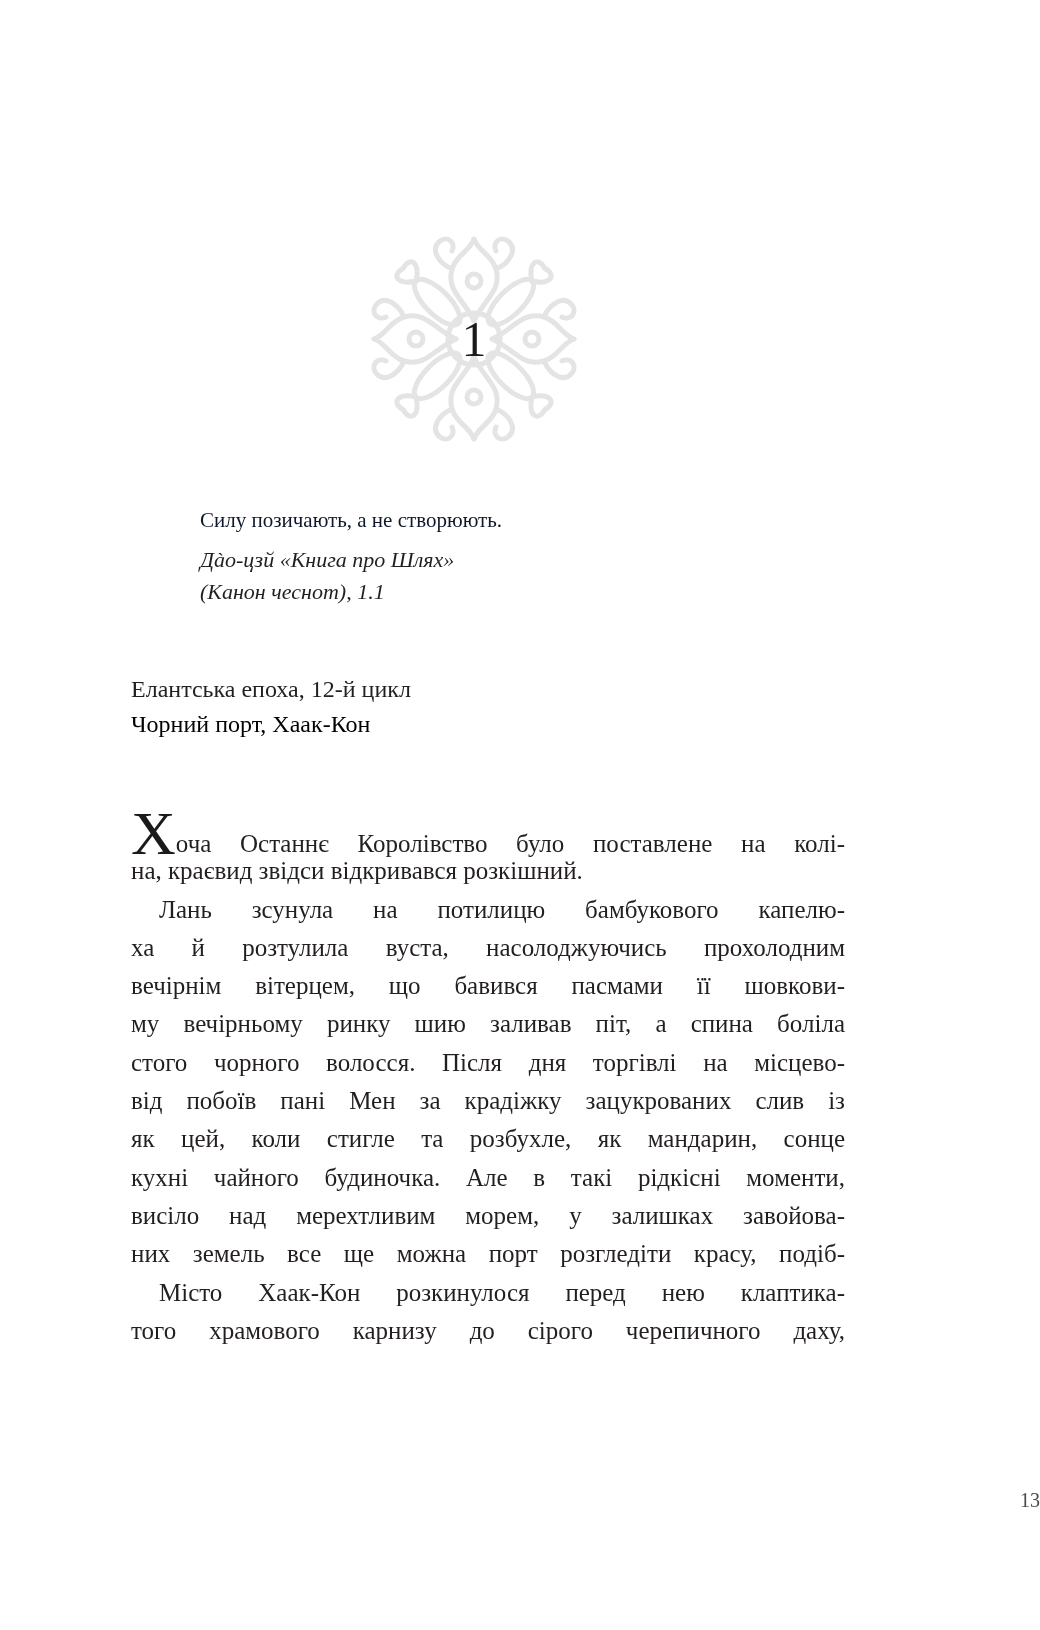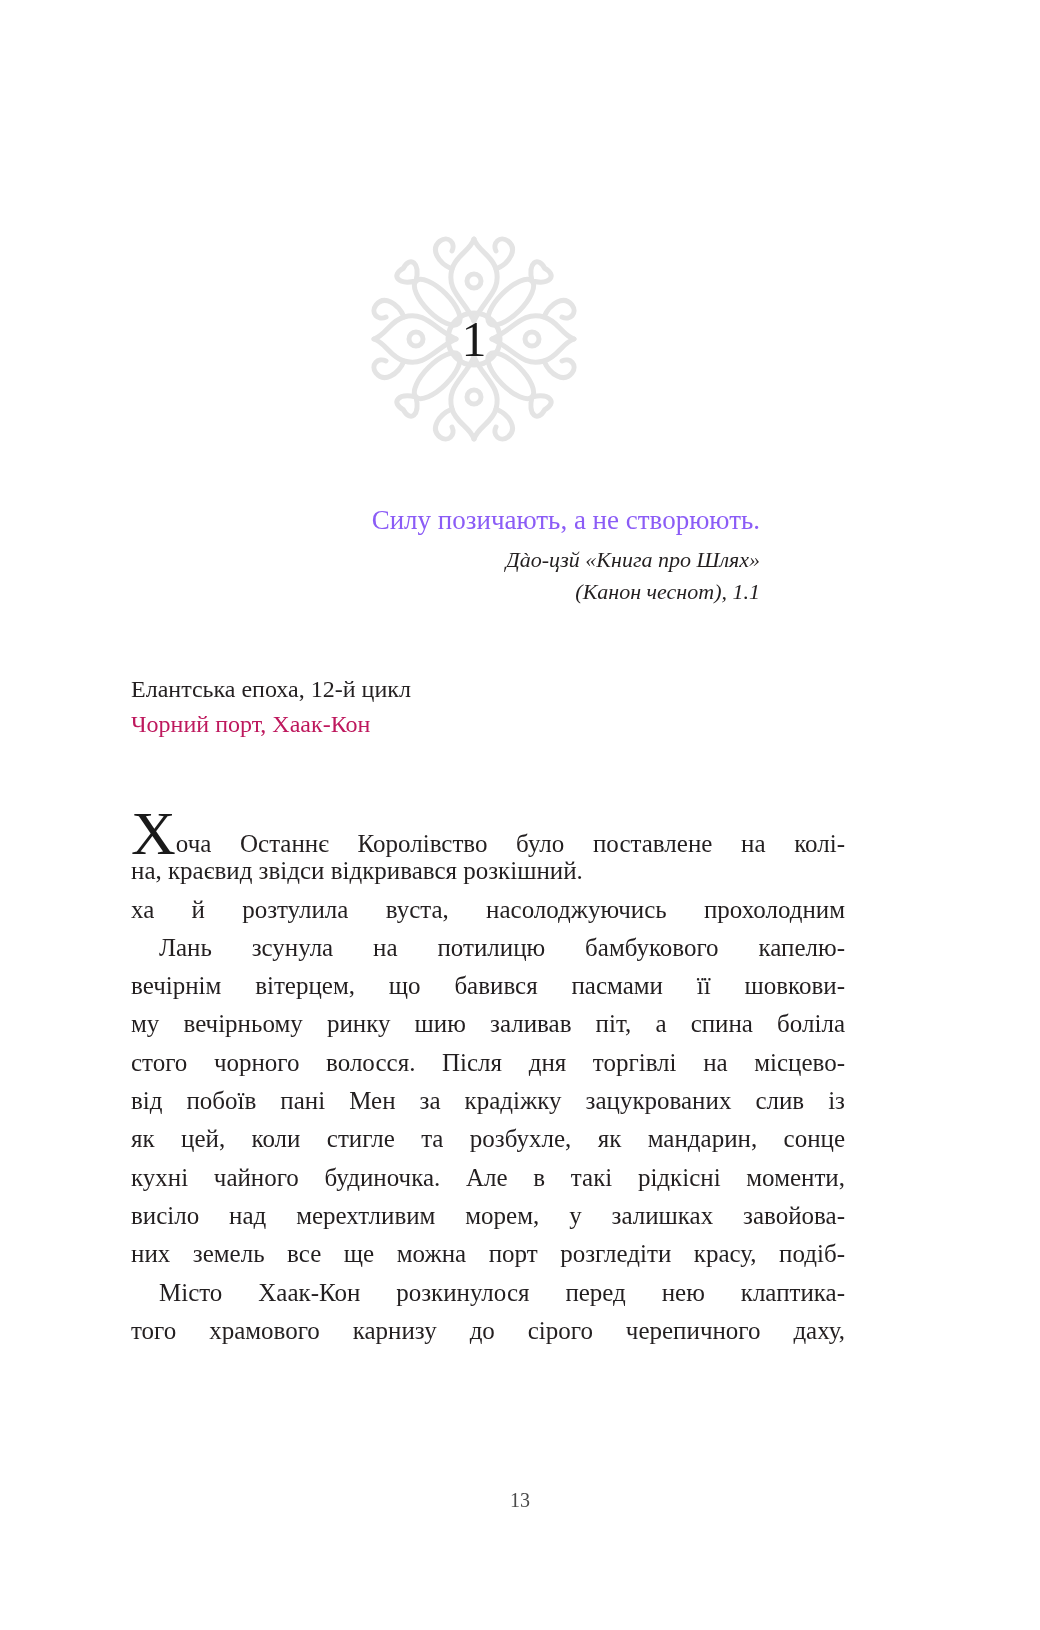--- a/index.html
+++ b/index.html
@@ -42,51 +42,51 @@
       justify-content: center;
       font-size: 50px;
       line-height: 1;
       color: #1a1a1a;
       font-weight: normal;
     }
     .epigraph-quote {
       position: absolute;
       left: 200px; width: 560px;
       top: 504px;
-      text-align: right;
-      font-size: 27px;
-      line-height: 32px;
-      color: #8b5cf6;
+      text-align: left;
+      font-size: 21px;
+      line-height: 32px;
+      color: #0f172a;
     }
     .epigraph-source {
       position: absolute;
       left: 200px; width: 560px;
       top: 544px;
-      text-align: right;
+      text-align: left;
       font-style: italic;
       font-size: 22px;
       line-height: 32px;
       color: #231f20;
     }
     .heading-era {
       position: absolute;
       left: 131px;
       top: 673px;
       font-size: 24px;
       line-height: 32px;
       font-weight: normal;
       color: #231f20;
     }
     .heading-place {
       position: absolute;
       left: 131px;
       top: 708px;
       font-size: 24px;
       line-height: 32px;
-      color: #be185d;
+      color: #000000;
     }
     .body-text {
       position: absolute;
       left: 131px;
       top: 814px;
       width: 714px;
       font-size: 25px;
       line-height: 38.3px;
       color: #231f20;
     }
@@ -108,21 +108,21 @@
       font-size: 62px;
       line-height: 38px;
       vertical-align: -2px;
       margin-right: 0px;
       color: #1a1a1a;
     }
     .page-number {
       position: absolute;
       left: 0; width: 1040px;
       top: 1488px;
-      text-align: center;
+      text-align: right;
       font-size: 20px;
       line-height: 24px;
       color: #4a4a4a;
     }
   </style>
 </head>
 <body>
 
 <div class="page">
 
@@ -189,22 +189,22 @@
     <div>Дàо-цзй «Книга про Шлях»</div>
     <div>(Канон чеснот), 1.1</div>
   </div>
 
   <div class="heading-era">Елантська епоха, 12-й цикл</div>
   <div class="heading-place">Чорний порт, Хаак-Кон</div>
 
   <div class="body-text">
     <span class="line"><span class="dropcap">Х</span><span>оча Останнє Королівство було поставлене на колі-</span></span>
     <span class="line last">на, краєвид звідси відкривався розкішний.</span>
+    <span class="line indent">Лань зсунула на потилицю бамбукового капелю-</span>
     <span class="line">ха й розтулила вуста, насолоджуючись прохолодним</span>
-    <span class="line indent">Лань зсунула на потилицю бамбукового капелю-</span>
     <span class="line">вечірнім вітерцем, що бавився пасмами її шовкови-</span>
     <span class="line">му вечірньому ринку шию заливав піт, а спина боліла</span>
     <span class="line">стого чорного волосся. Після дня торгівлі на місцево-</span>
     <span class="line">від побоїв пані Мен за крадіжку зацукрованих слив із</span>
     <span class="line">як цей, коли стигле та розбухле, як мандарин, сонце</span>
     <span class="line">кухні чайного будиночка. Але в такі рідкісні моменти,</span>
     <span class="line">висіло над мерехтливим морем, у залишках завойова-</span>
     <span class="line">них земель все ще можна порт розгледіти красу, подіб-</span>
     <span class="line indent">Місто Хаак-Кон розкинулося перед нею клаптика-</span>
     <span class="line">того храмового карнизу до сірого черепичного даху,</span>

